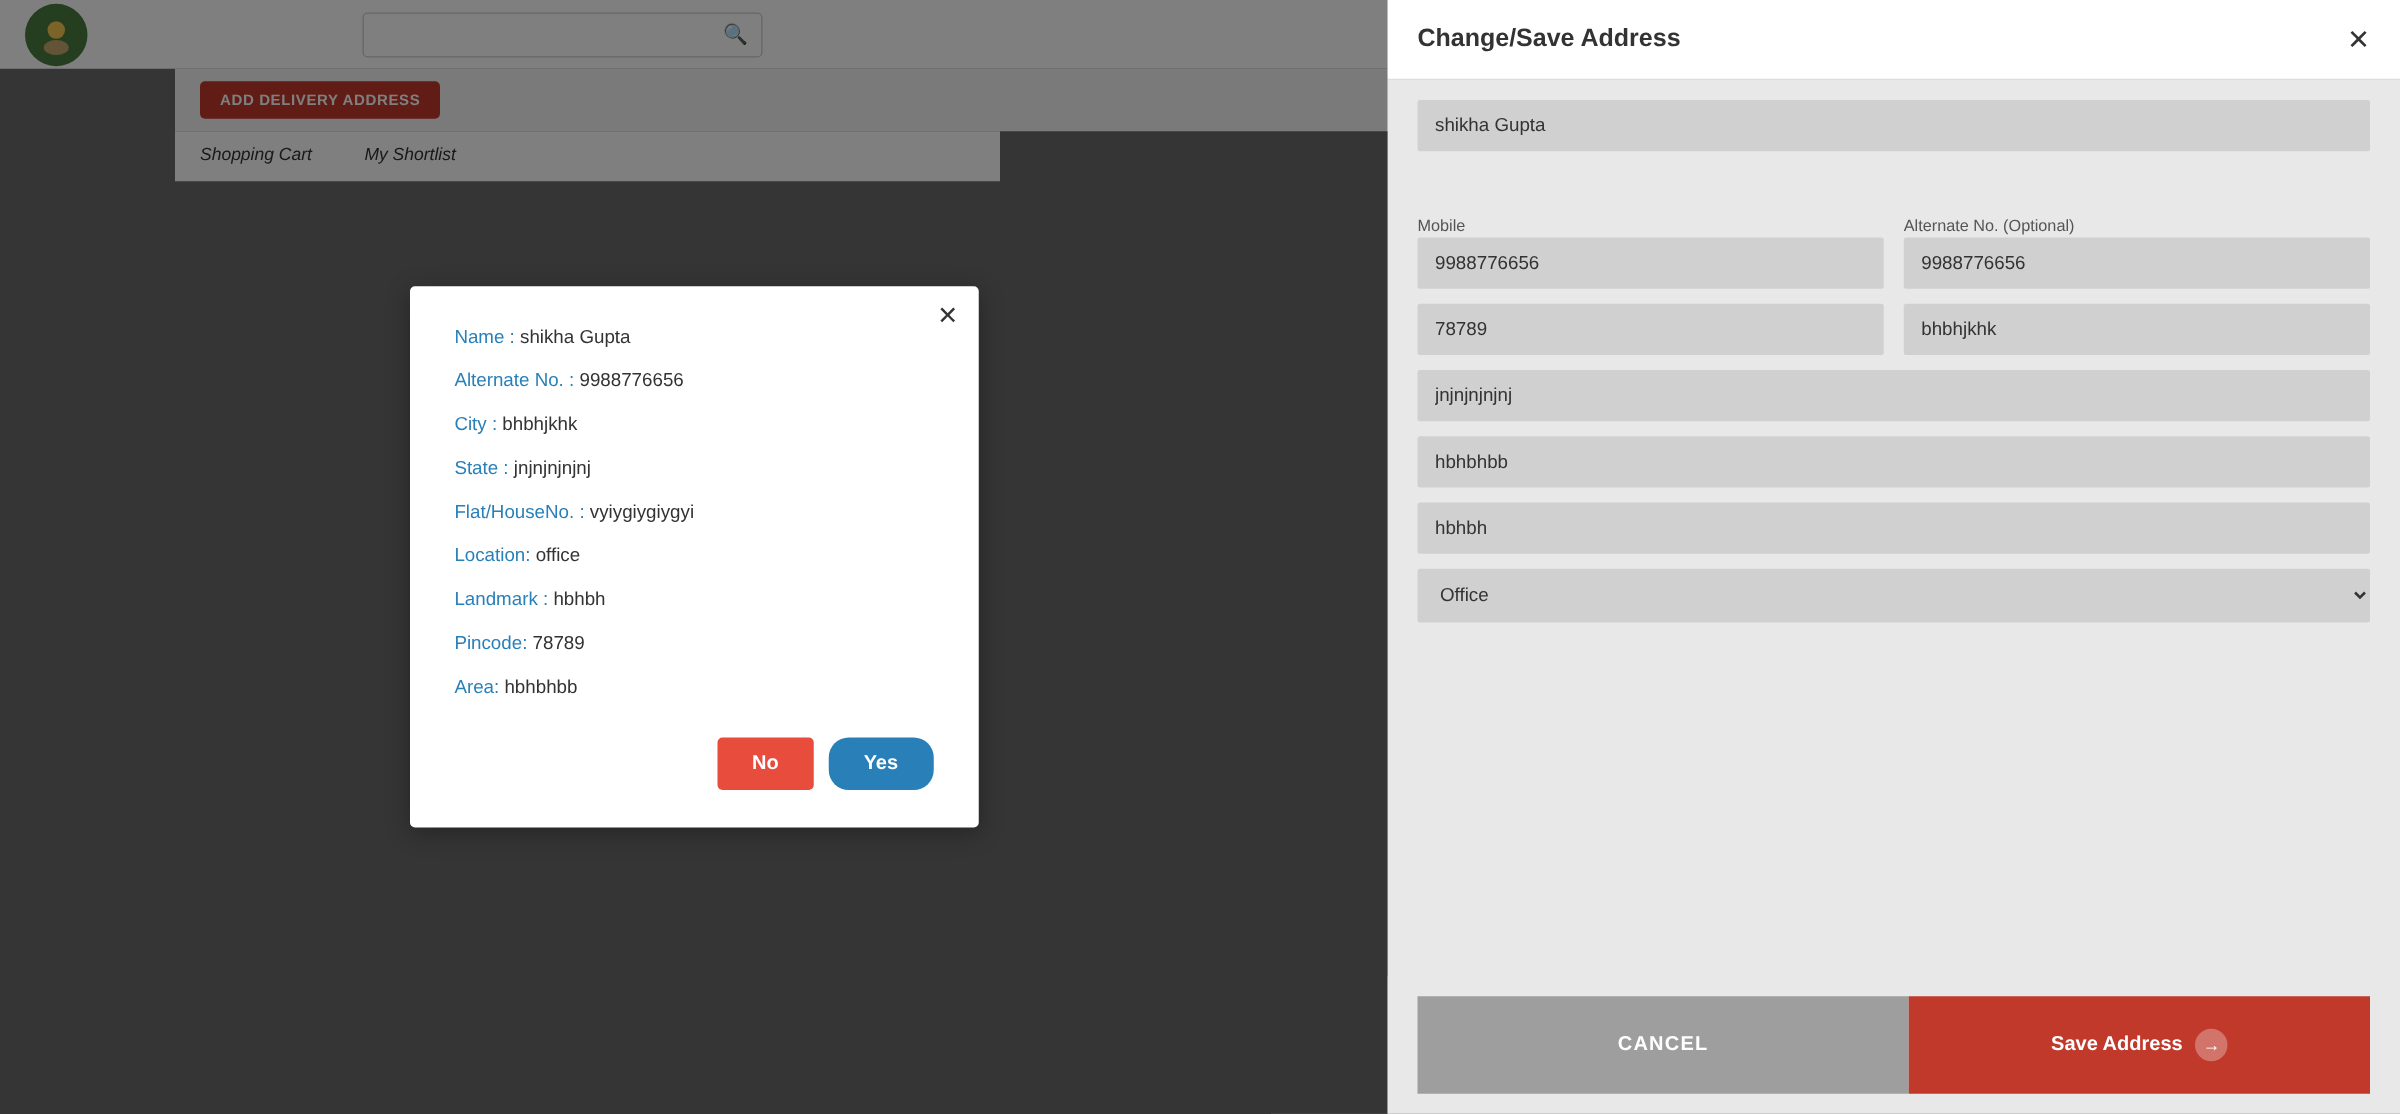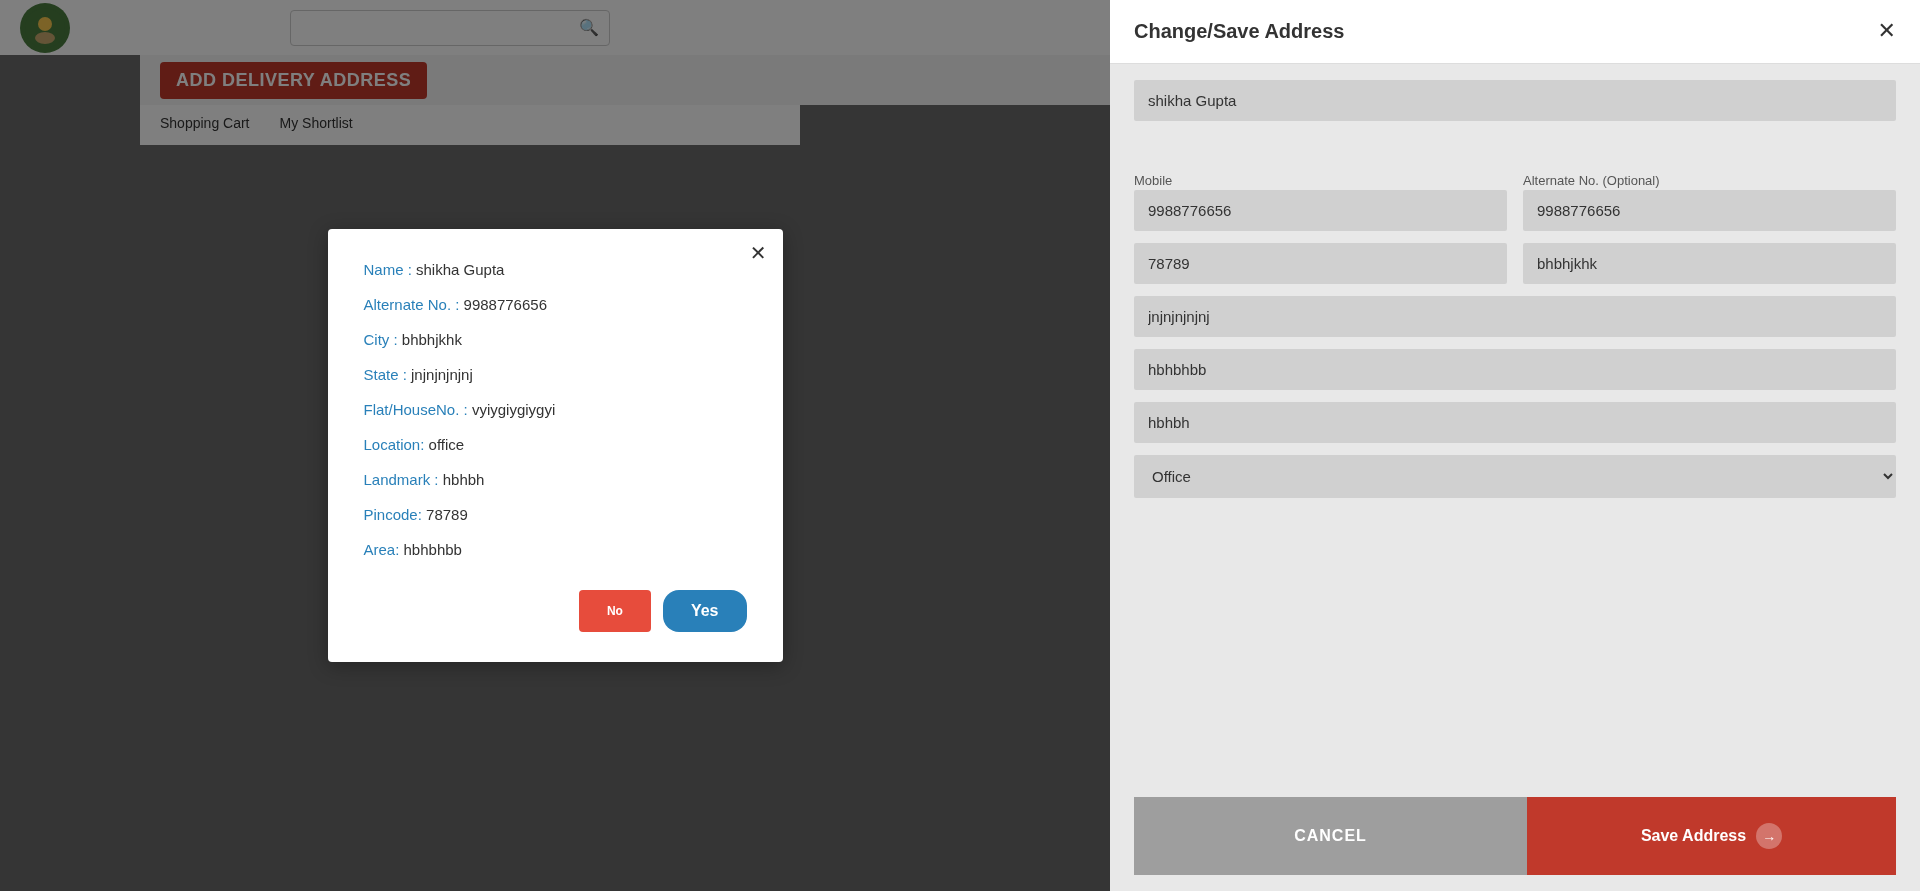--- a/index.html
+++ b/index.html
@@ -86,45 +86,46 @@
       align-items: center;
       padding: 0 20px;
       gap: 30px;
     }
 
     .add-delivery-btn {
       background: #c0392b;
       color: #fff;
       border: none;
       padding: 8px 16px;
-      font-size: 18px;
+      font-size: 12px;
       font-weight: bold;
       border-radius: 4px;
       cursor: pointer;
       text-transform: uppercase;
       letter-spacing: 0.5px;
     }
 
     .total-price-text {
       font-size: 18px;
       font-weight: bold;
       color: #333;
       margin-left: auto;
       margin-right: 40px;
     }
 
     .tabs-bar {
       position: absolute;
       top: 105px;
       left: 140px;
       display: flex;
-      gap: 30px;
+      gap: 42px;
       background: #fff;
       padding: 10px 20px;
       width: calc(100% - 1120px - 140px);
+      font-style: italic;
     }
 
     .tab-item {
       font-size: 14px;
       color: #333;
       cursor: pointer;
       padding-bottom: 4px;
     }
 
     
@@ -135,21 +136,21 @@
       height: 891px;
       background: #e8e8e8;
       display: flex;
       flex-direction: column;
     }
 
     .right-panel-header {
       background: #fff;
       padding: 20px 24px;
       display: flex;
-      align-items: flex-start;
+      align-items: center;
       justify-content: space-between;
       border-bottom: 1px solid #ddd;
     }
 
     .right-panel-title {
       font-size: 20px;
       font-weight: 600;
       color: #333;
     }
 
@@ -309,21 +310,21 @@
       justify-content: flex-end;
       gap: 12px;
       margin-top: 30px;
     }
 
     .modal-no-btn {
       background: #e74c3c;
       color: #fff;
       border: none;
       padding: 12px 28px;
-      font-size: 12px;
+      font-size: 16px;
       font-weight: 600;
       border-radius: 4px;
       cursor: pointer;
     }
 
     .modal-yes-btn {
       background: #2980b9;
       color: #fff;
       border: none;
       padding: 12px 28px;

